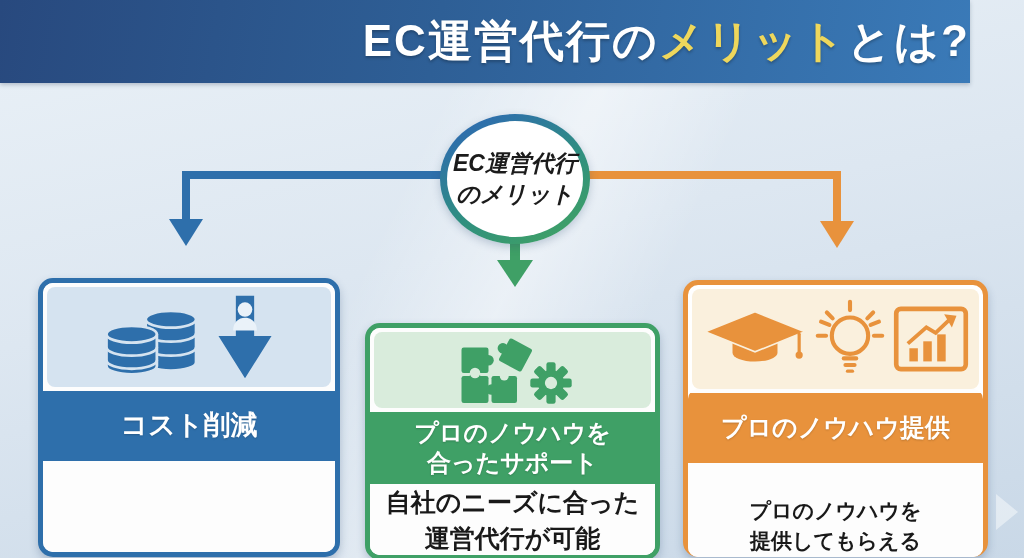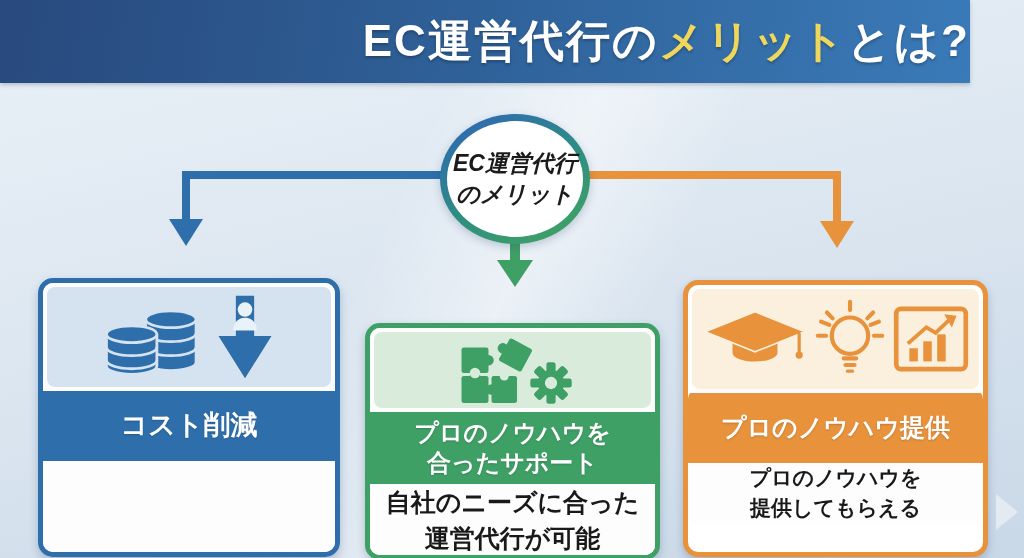--- a/index.html
+++ b/index.html
@@ -234,21 +234,21 @@
           <g fill="#e8923c">
             <rect x="22" y="56" width="11" height="17"></rect>
             <rect x="40" y="47" width="11" height="26"></rect>
             <rect x="58" y="38" width="11" height="35"></rect>
           </g>
           <path d="M20 50 L44 29 L56 36 L74 19" fill="none" stroke="#e8923c" stroke-width="5"></path>
           <polygon points="67,12 83,14 77,29" fill="#e8923c"></polygon>
         </svg>
       </span>
     </div>
-    <div class="card-inner" style="height:auto; flex:1 1 auto; display:flex; flex-direction:column;">
+    <div class="card-inner" style="height:auto; flex:1 1 auto; display:flex; flex-direction:column;gap:33px;">
       <div class="title-band">プロのノウハウ提供</div>
       <div class="card-desc">プロのノウハウを
 提供してもらえる</div>
     </div>
   </div>
 
   <div class="bg-chevron"></div>
 </div>
 
 </body></html>

